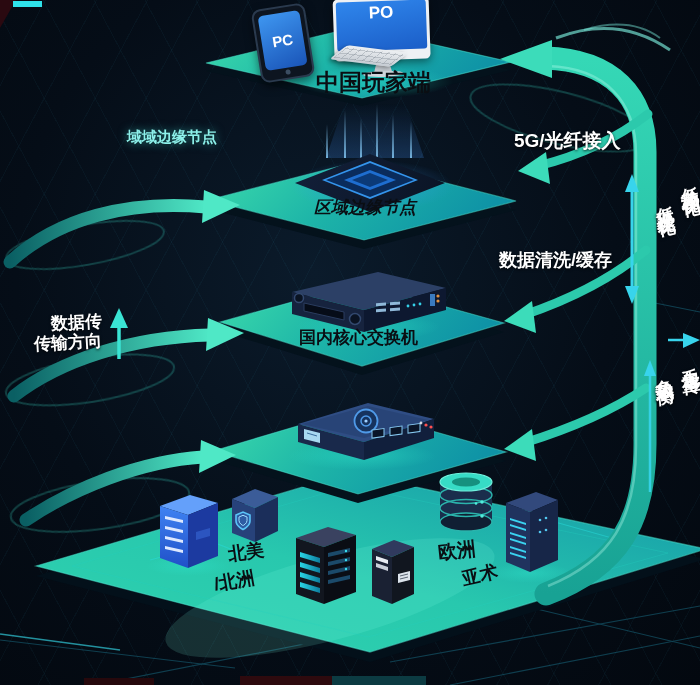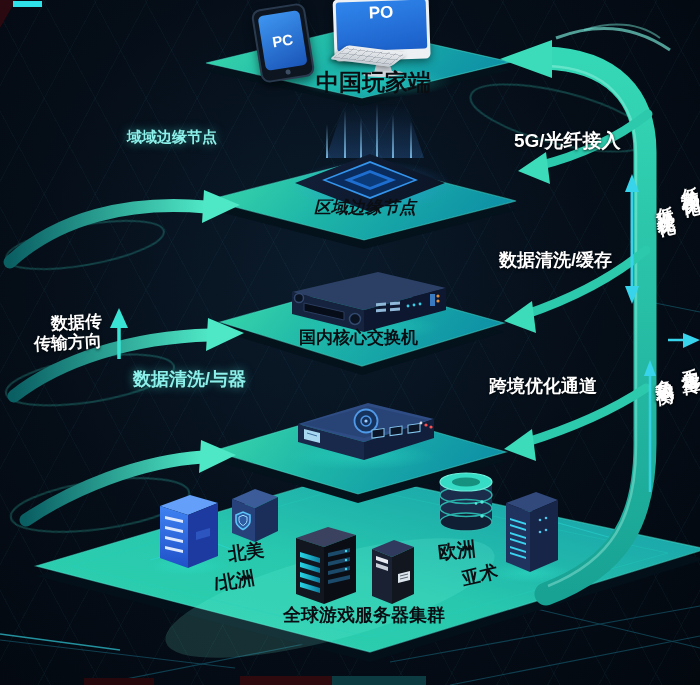--- a/index.html
+++ b/index.html
@@ -370,27 +370,24 @@
   </div>
 
   <div class="lbl lbl-dark" style="left:316px;top:70px;font-size:23px;">中国玩家端</div>
   <div class="lbl lbl-cyan" style="left:127px;top:129px;font-size:15px;">域域边缘节点</div>
   <div class="lbl lbl-white" style="left:490px;top:131px;font-size:19px;margin-left:24px;">5G/光纤接入</div>
   <div class="lbl lbl-dark" style="left:314px;top:199px;font-size:17px;font-style:italic;">区域边缘节点</div>
   <div class="lbl lbl-white" style="left:488px;top:251px;font-size:18px;margin-left:11px;">数据清洗/缓存</div>
   <div class="lbl lbl-dark" style="left:299px;top:329px;font-size:17px;">国内核心交换机</div>
   <div class="lbl lbl-white" style="left:51px;top:314px;font-size:17px;transform:rotate(-3deg);">数据传</div>
   <div class="lbl lbl-white" style="left:34px;top:334px;font-size:17px;transform:rotate(-3deg);">传输方向</div>
-  <div class="lbl lbl-cyan" style="left:133px;top:370px;font-size:18px;">数据清洗/与器</div>
-  <div class="lbl lbl-white" style="left:489px;top:377px;font-size:18px;">跨境优化通道</div>
   <div class="lbl lbl-dark" style="left:228px;top:543px;font-size:18px;transform:rotate(-8deg);">北美</div>
   <div class="lbl lbl-dark" style="left:214px;top:572px;font-size:18px;transform:rotate(-10deg);">/北洲</div>
   <div class="lbl lbl-dark" style="left:438px;top:541px;font-size:19px;transform:rotate(-6deg);">欧洲</div>
   <div class="lbl lbl-dark" style="left:462px;top:566px;font-size:18px;transform:rotate(-13deg);">亚术</div>
-  <div class="lbl lbl-dark" style="left:283px;top:606px;font-size:18px;">全球游戏服务器集群</div>
 
   <div class="abs vcols" style="left:650px;top:176px;transform:rotate(-7deg) skewY(-5deg);">
     <div class="vcol" style="margin-top:14px;">低延迟优化</div>
     <div class="vcol">低载均优化</div>
   </div>
   <div class="abs vcols" style="left:650px;top:356px;transform:rotate(-6deg) skewY(-4deg);">
     <div class="vcol" style="margin-top:6px;">负载均衡</div>
     <div class="vcol">丢包重传</div>
   </div>
 

